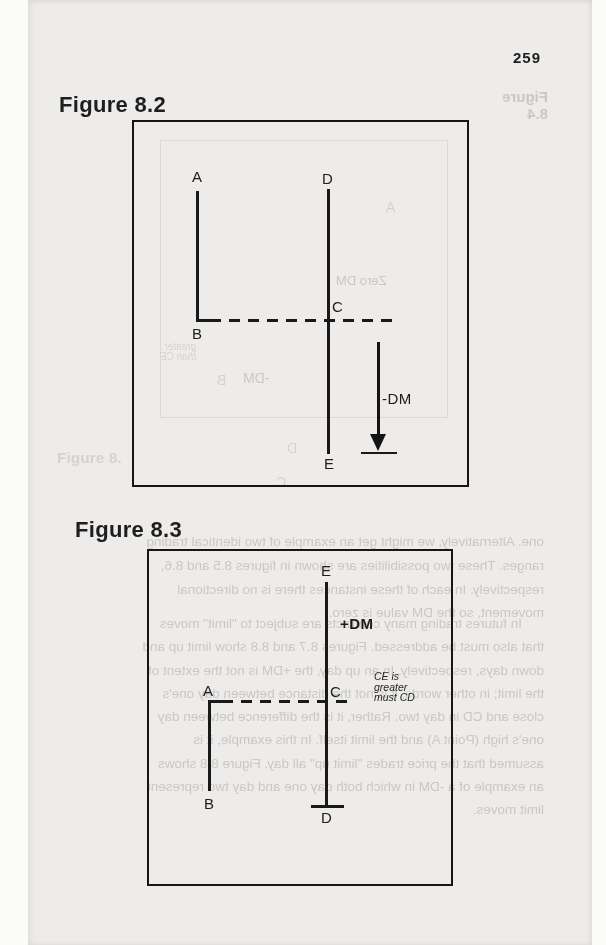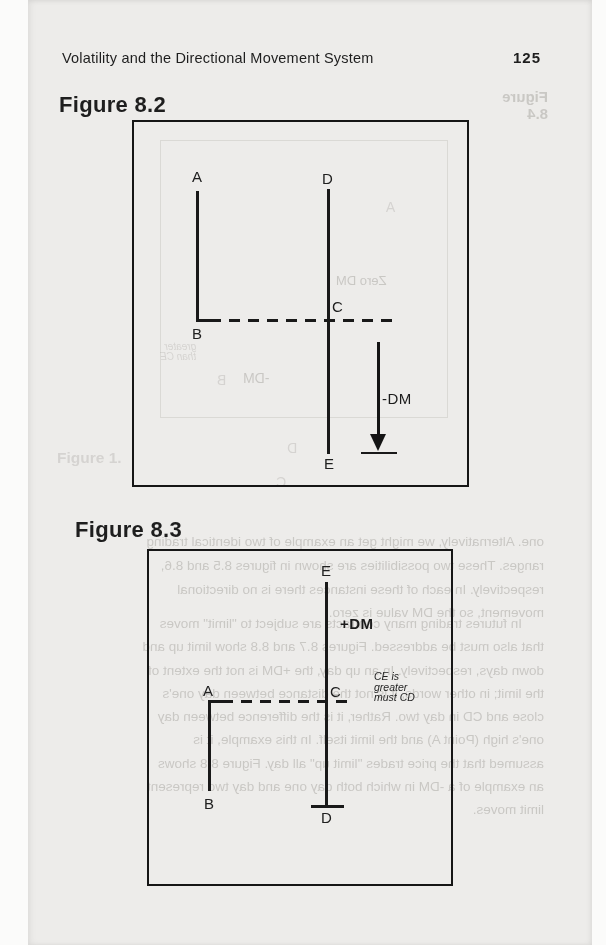--- a/index.html
+++ b/index.html
@@ -38,21 +38,21 @@
 </head>
 <body>
 
 <div class="canvas">
   <div class="page"></div>
 
   <div class="abs z1" style="left:0;top:0;width:606px;height:945px;">
 
     <div class="abs ghost mir" style="left:490px;top:88px;width:58px;font-size:15px;font-weight:bold;">Figure 8.4</div>
 
-    <div class="abs ghost-faint" style="left:57px;top:449px;font-size:15.5px;font-weight:bold;">Figure 1.</div>
+    <div class="abs ghost-faint" style="left:57px;top:449px;font-size:15.5px;font-weight:bold;">Figure 8.</div>
 
     <div class="abs grect" style="left:160px;top:140px;width:286px;height:276px;"></div>
     <div class="abs ghost mir" style="left:336px;top:273px;font-size:13px;">Zero DM</div>
     <div class="abs ghost-faint mir" style="left:386px;top:199px;font-size:14px;">A</div>
     <div class="abs ghost-faint mir" style="left:217px;top:372px;font-size:14px;">B</div>
     <div class="abs ghost-faint mir" style="left:276px;top:474px;font-size:14px;">C</div>
     <div class="abs ghost-faint mir" style="left:287px;top:440px;font-size:14px;">D</div>
     <div class="abs ghost mir" style="left:243px;top:370px;font-size:14px;">-DM</div>
     <div class="abs ghost-faint mir" style="left:160px;top:342px;font-size:10px;line-height:10px;font-style:italic;">
       <div>greater</div>
@@ -74,22 +74,21 @@
       <div class="gl">close and CD in day two. Rather, it is the difference between day</div>
       <div class="gl">one's high (Point A) and the limit itself. In this example, it is</div>
       <div class="gl">assumed that the price trades "limit up" all day. Figure 8.8 shows</div>
       <div class="gl">an example of a -DM in which both day one and day two represent</div>
       <div class="gl">limit moves.</div>
     </div>
   </div>
 
   <div class="abs z2" style="left:0;top:0;width:606px;height:945px;">
 
-    <div class="abs ink hdr-title">Volatility and the Directional Movement System</div>
-    <div class="abs ink hdr-num">125</div>
+    <div class="abs ink hdr-num">259</div>
 
     <div class="abs ink figcap" style="left:59px;top:92px;">Figure 8.2</div>
     <div class="abs box" style="left:132px;top:120px;width:333px;height:363px;"></div>
 
     <div class="abs ptlbl" style="left:192px;top:169px;">A</div>
     <div class="abs vline" style="left:196px;top:191px;height:131px;"></div>
     <div class="abs elbow" style="left:196px;top:319px;width:14px;"></div>
     <div class="abs dash" style="left:210px;top:319px;width:184px;"></div>
     <div class="abs ptlbl" style="left:192px;top:326px;">B</div>
 

